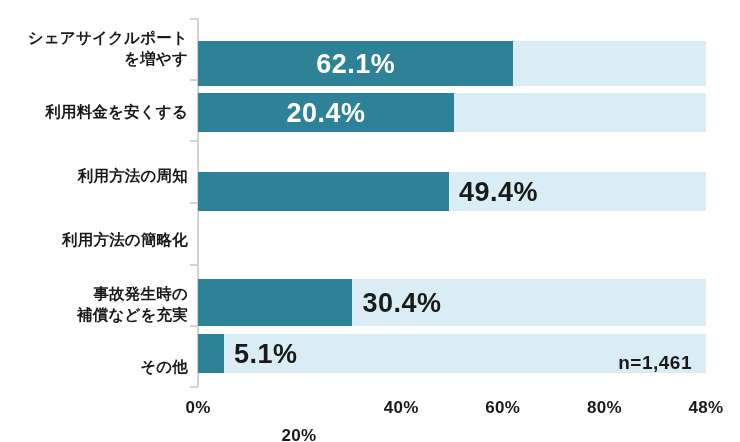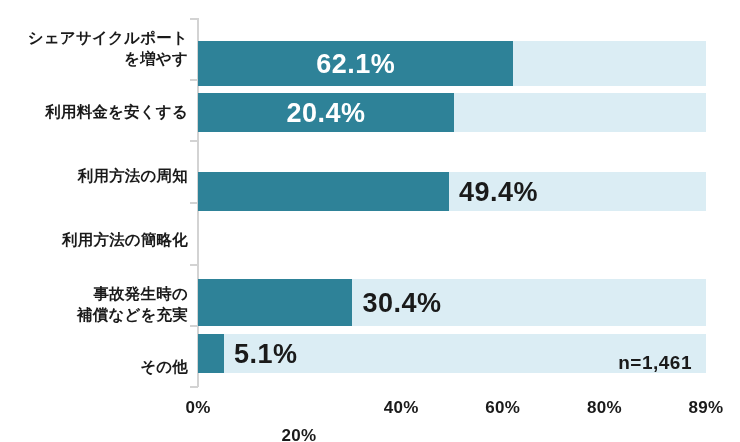--- a/index.html
+++ b/index.html
@@ -184,15 +184,15 @@
       <div class="n-note" style="right:14px;">n=1,461</div>
     </div>
 
   </div>
 
   <div class="xtick-label" style="left:198px;">0%</div>
   <div class="xtick-label" style="left:299px;margin-top:28px;">20%</div>
   <div class="xtick-label" style="left:401.2px;">40%</div>
   <div class="xtick-label" style="left:502.8px;">60%</div>
   <div class="xtick-label" style="left:604.4px;">80%</div>
-  <div class="xtick-label" style="left:706px;">89%</div>
+  <div class="xtick-label" style="left:706px;">48%</div>
 
 </div>
 
 </body></html>

